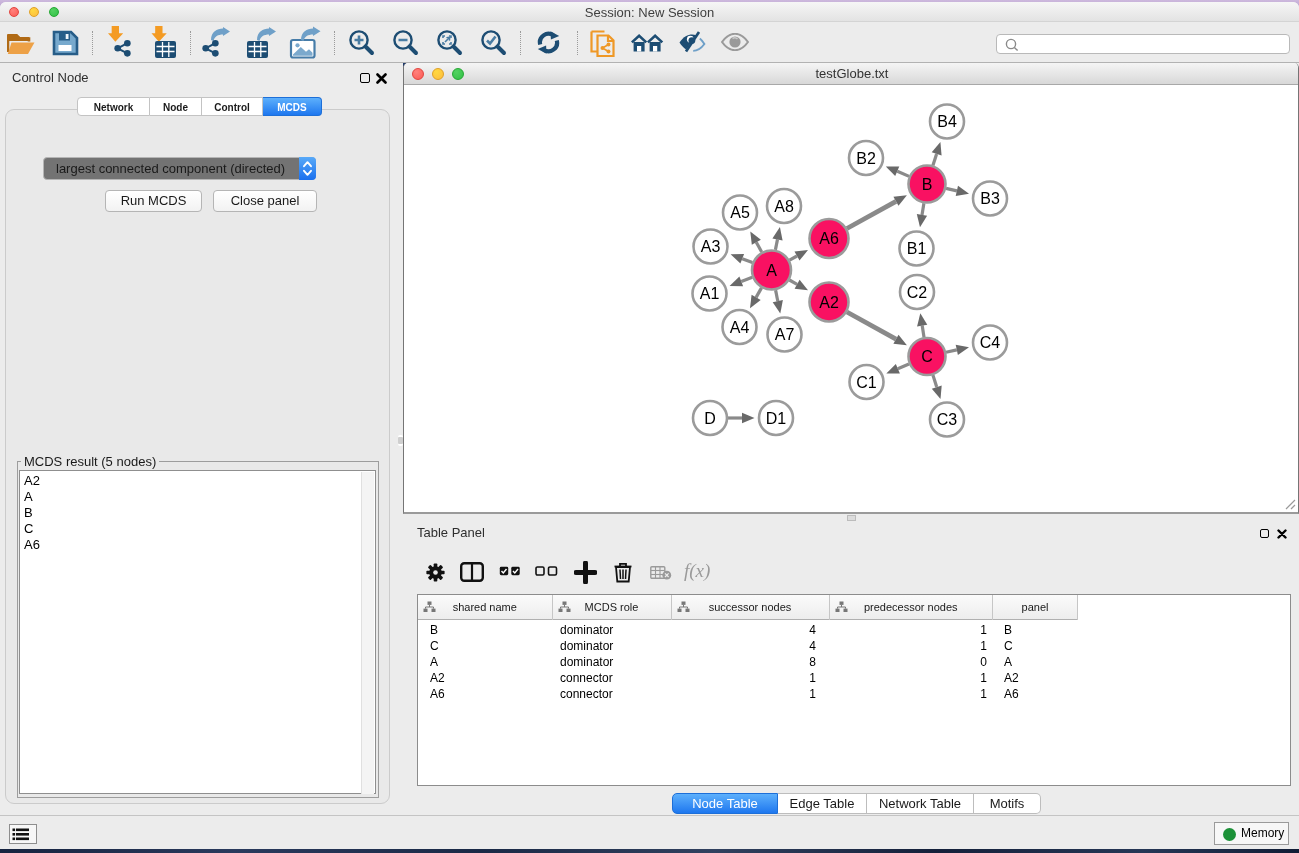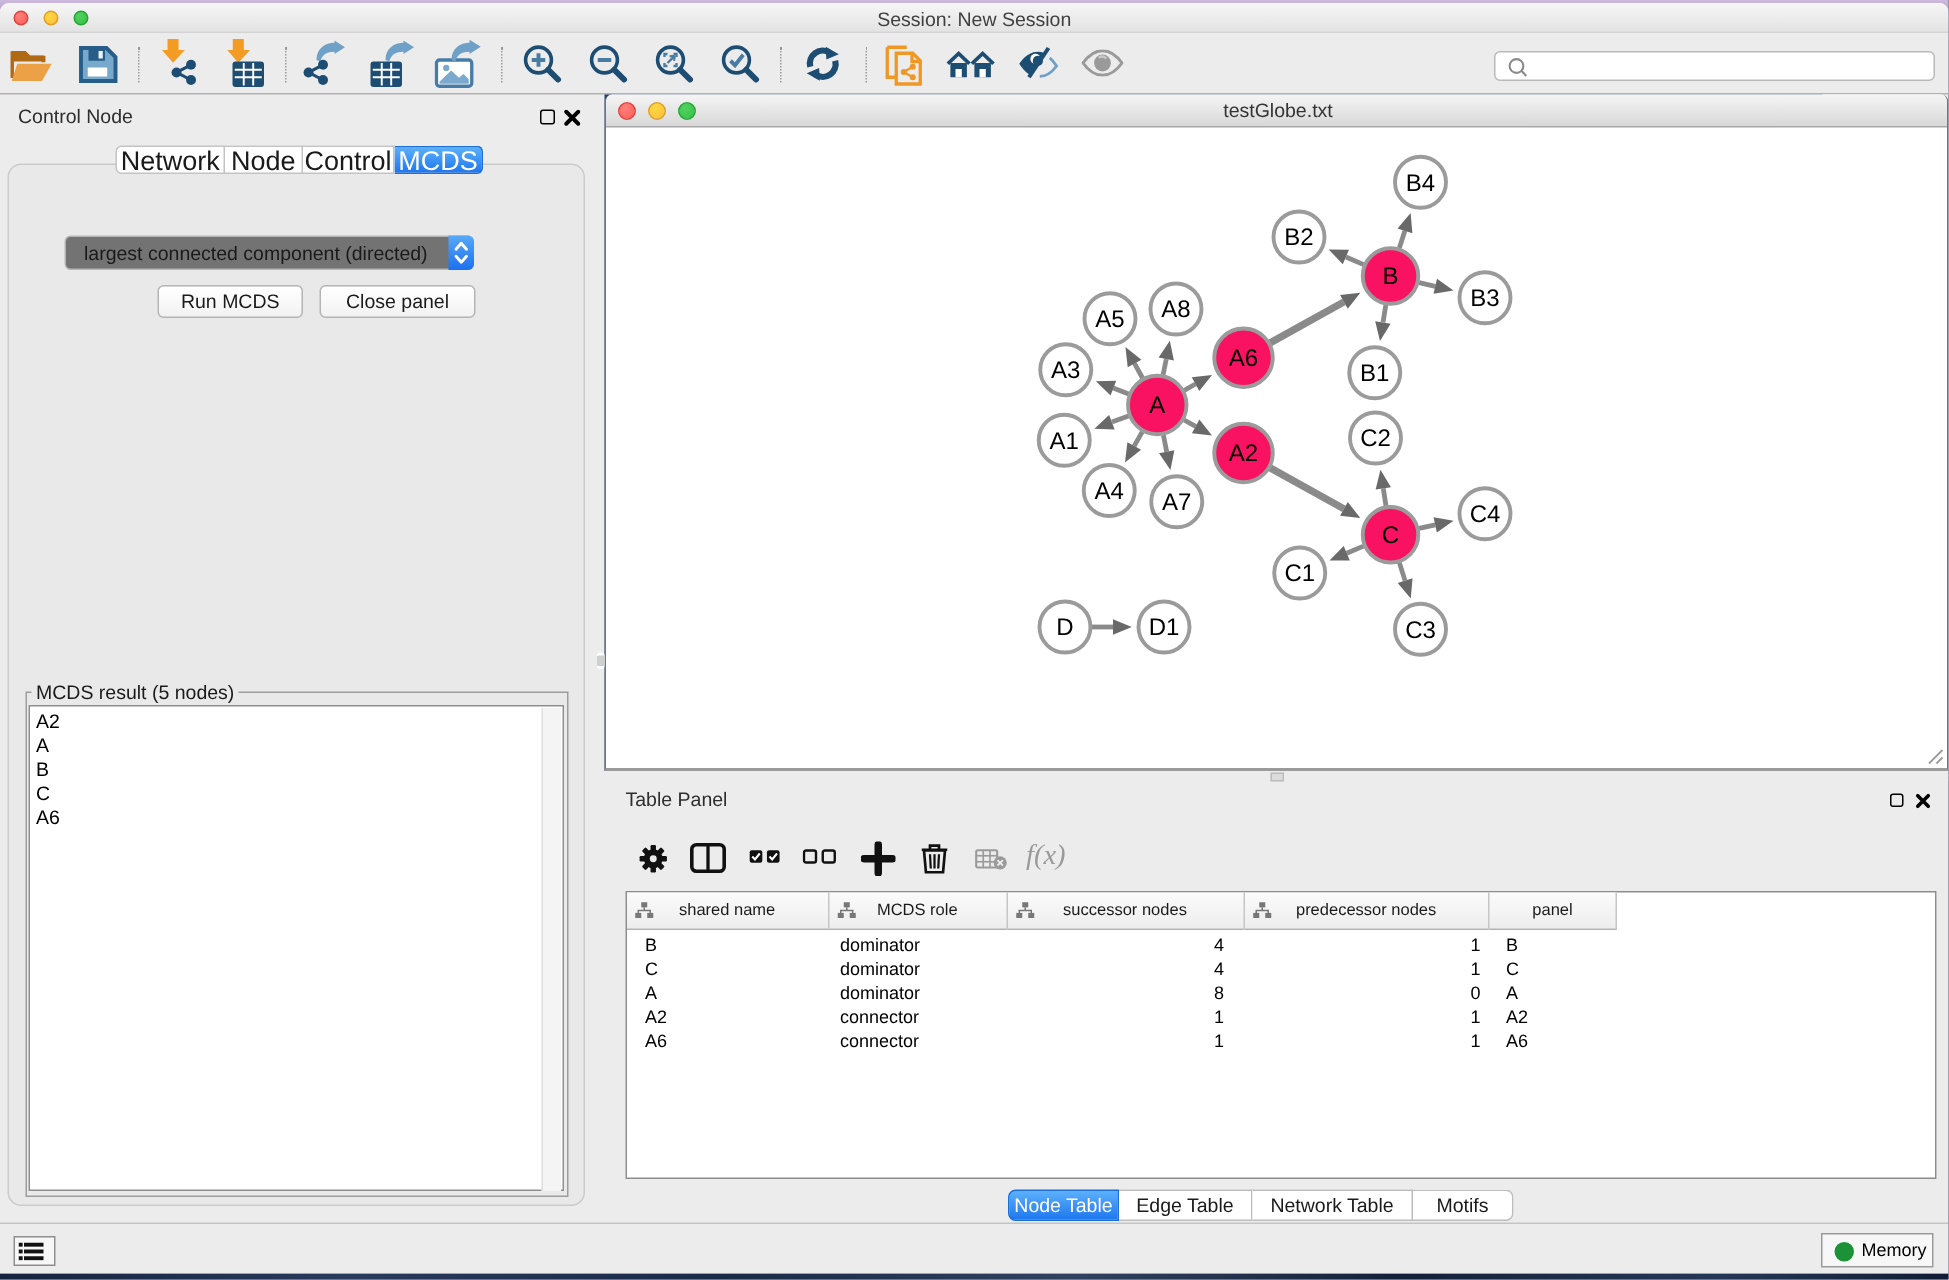--- a/index.html
+++ b/index.html
@@ -16,22 +16,22 @@
 #title { width:100%; text-align:center; font-size:13px; color:#404040; line-height:21px; }
 .tl { border-radius:50%; width:12px; height:12px; top:4px; }
 .tls { border-radius:50%; width:10px; height:10px; top:5px; }
 #toolbar { left:0; top:20px; width:1299px; height:41px; background:#ececec; border-bottom:1px solid #b2b2b2; }
 .vsep { top:9px; height:24px; width:0; border-left:1px dotted #9a9a9a; }
 #searchbox { left:996px; top:12px; width:294px; height:20px; background:#fff; border:1px solid #b9b9b9; border-radius:4px; }
 
 #cp-title { left:12px; top:68px; font-size:13px; color:#2e2e2e; }
 .float-sq { width:10px; height:10px; border:1.6px solid #000; border-radius:2px; }
 #cp-tabs { left:77px; top:95px; height:19px; }
-.tab { float:left; height:19px; line-height:19px; font-size:18px; color:#1a1a1a; background:#fff;
-  border:1px solid #c3c3c3; border-left:none; text-align:center; }
+.tab { float:left; height:19px; line-height:19px; font-size:10px; color:#1a1a1a; background:#fff;
+  border:1px solid #c3c3c3; border-left:none; text-align:center;font-weight:bold; }
 .tab.first { border-left:1px solid #c3c3c3; border-radius:4px 0 0 4px; }
 .tab.last { border-radius:0 4px 4px 0; }
 .tab.sel { background:linear-gradient(#5db0fc,#1e77ef); color:#fff; border-color:#1d6fd8; }
 #cp-panel { left:5px; top:107px; width:385px; height:695px; background:#e9e9e9; border:1px solid #cbcbcb; border-radius:9px; }
 #opt-label { left:0; top:134px; width:395px; text-align:center; font-size:13px; color:#1a1a1a; }
 #dropdown { left:43px; top:155px; width:273px; height:23px; background:#737373; border:1px solid #b5b5b5; border-radius:4px; }
 #dropdown span { position:absolute; left:12px; top:3px; font-size:13px; color:#1a1a1a; }
 #dd-btn { right:-1px; top:-1px; width:17px; height:23px; border-radius:0 4px 4px 0;
   background:linear-gradient(#58a9f8,#1b70ee); }
 .btn { background:linear-gradient(#ffffff,#f2f2f2); border:1px solid #b5b5b5; border-radius:4px;
@@ -492,21 +492,21 @@
         <div class="trow" style="left:411px;top:75px;width:158px;text-align:right;">1</div>
         <div class="trow" style="left:586px;top:75px;">A2</div>
         <div class="trow" style="left:12px;top:91px;">A6</div>
         <div class="trow" style="left:142px;top:91px;">connector</div>
         <div class="trow" style="left:253px;top:91px;width:145px;text-align:right;">1</div>
         <div class="trow" style="left:411px;top:91px;width:158px;text-align:right;">1</div>
         <div class="trow" style="left:586px;top:91px;">A6</div>
       </div>
   </div>
   <div class="abs" id="btabs">
-    <div class="btab sel first" style="width:74px">Node Table</div>
+    <div class="btab sel first" style="width:106px">Node Table</div>
     <div class="btab" style="width:89px">Edge Table</div>
     <div class="btab" style="width:107px">Network Table</div>
     <div class="btab last" style="width:67px">Motifs</div>
   </div>
   <div class="abs" id="statusline"></div>
   <div class="abs" id="statusbar"></div>
   <div class="abs" id="listbtn">
     <svg width="26" height="18" viewBox="0 0 26 18" style="position:absolute;left:0;top:0">
       <rect x="6" y="3.5" width="13" height="2.6" fill="#111"></rect>
       <rect x="6" y="8" width="13" height="2.6" fill="#111"></rect>

